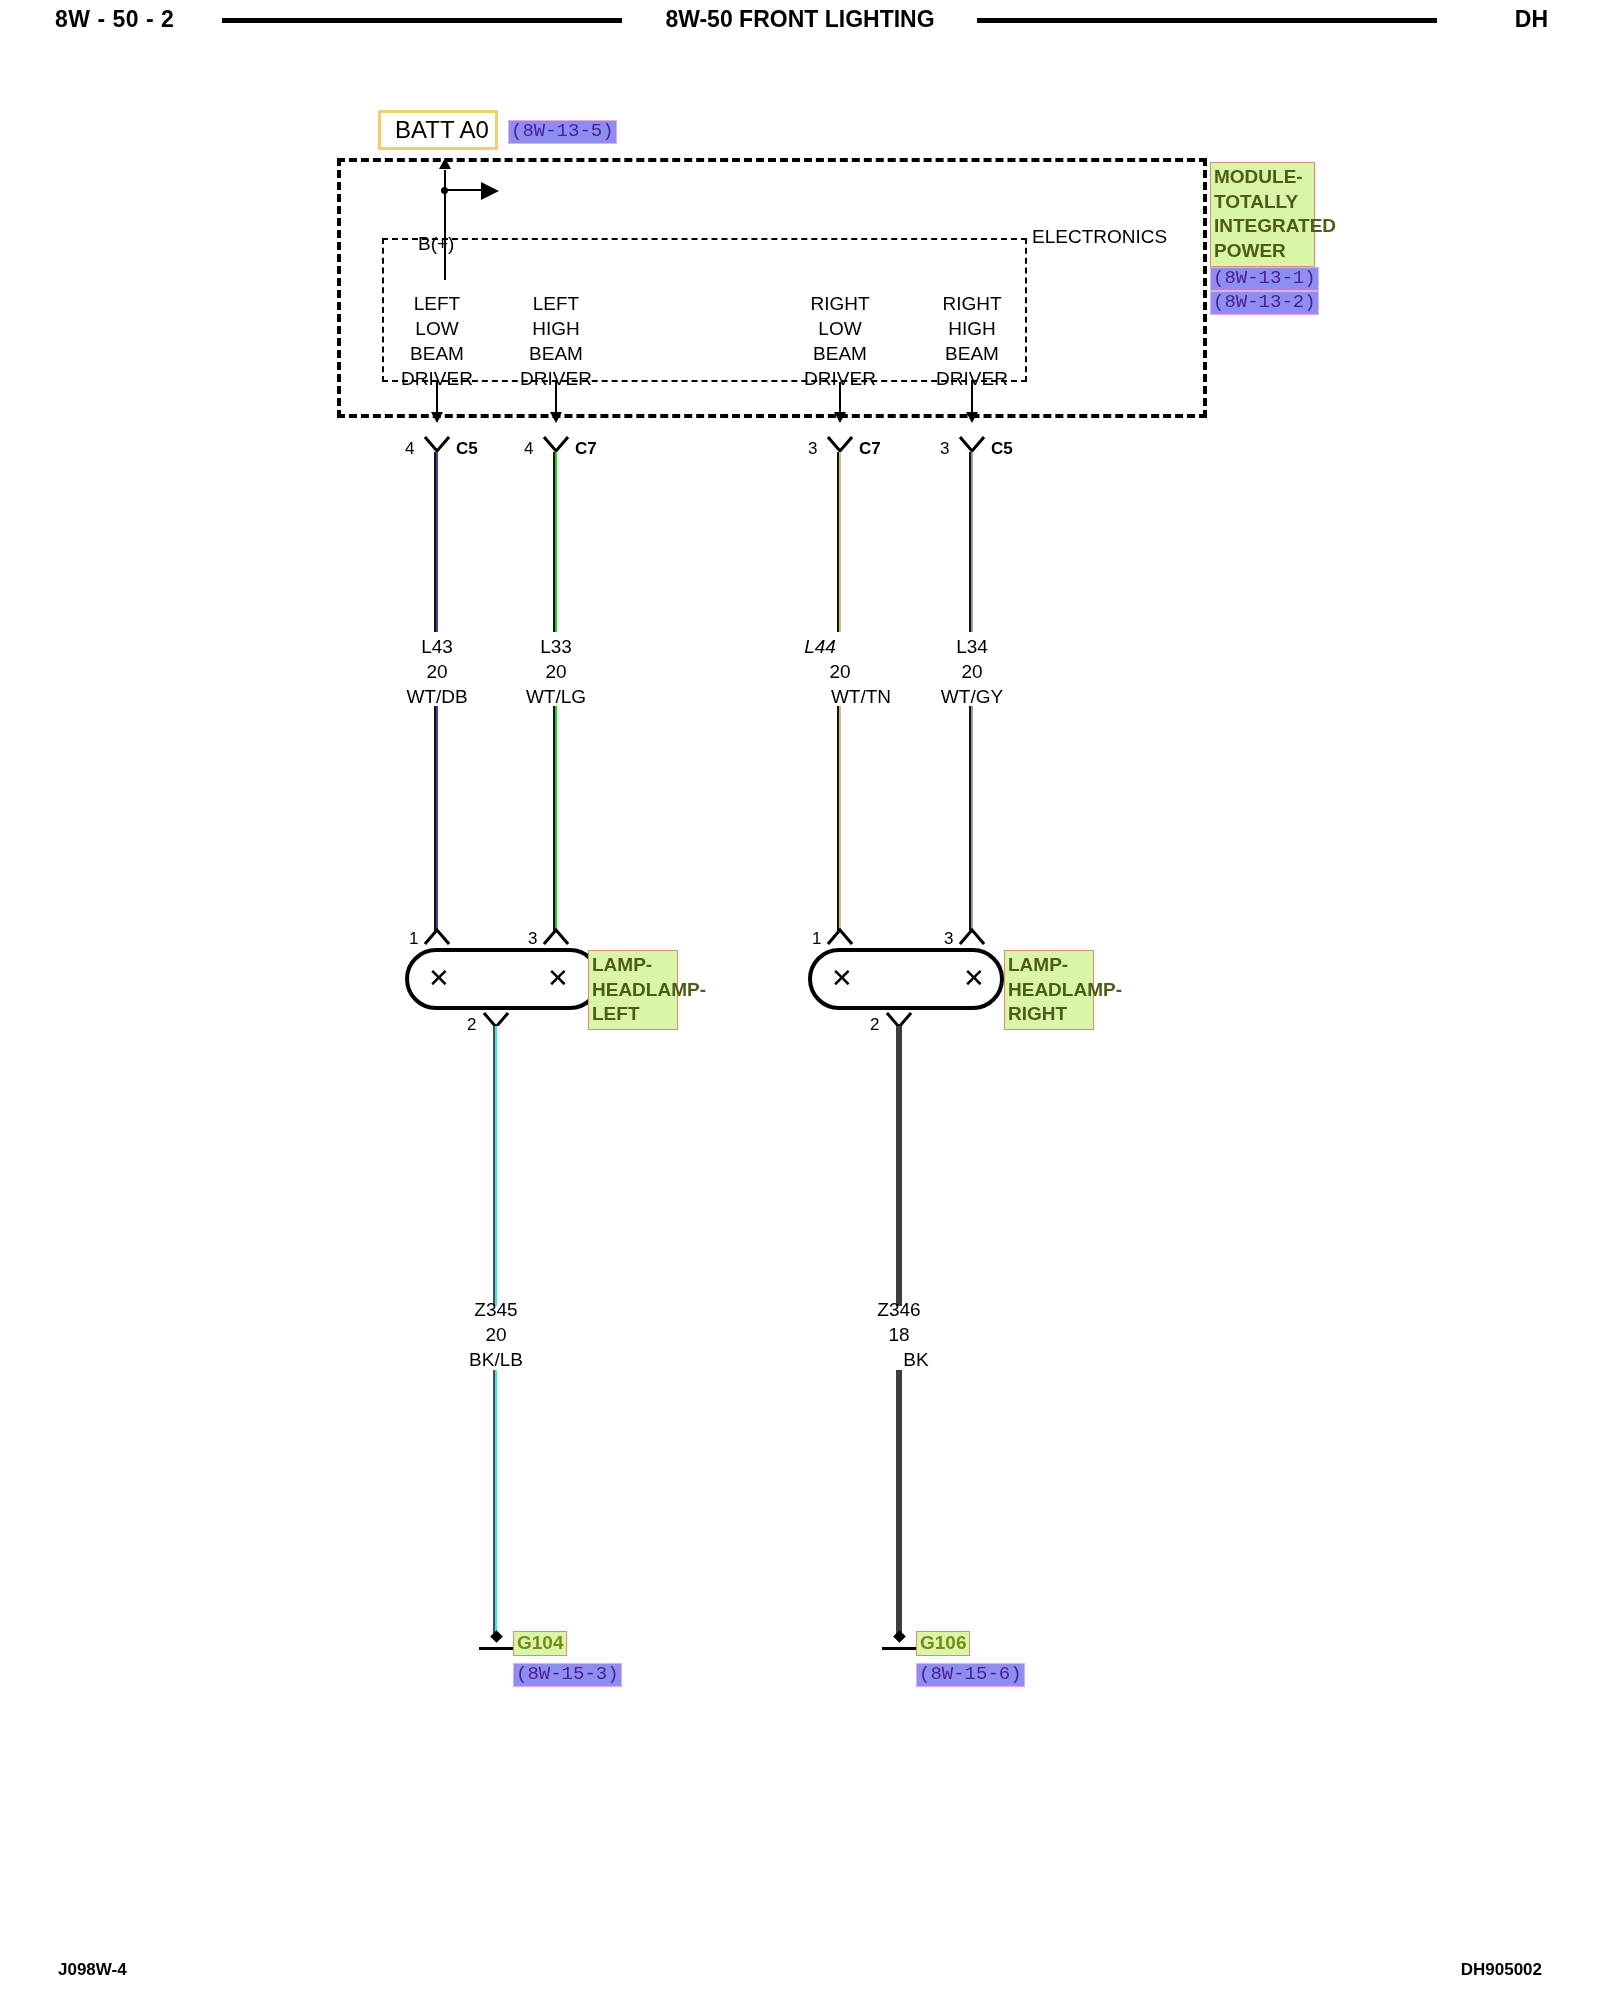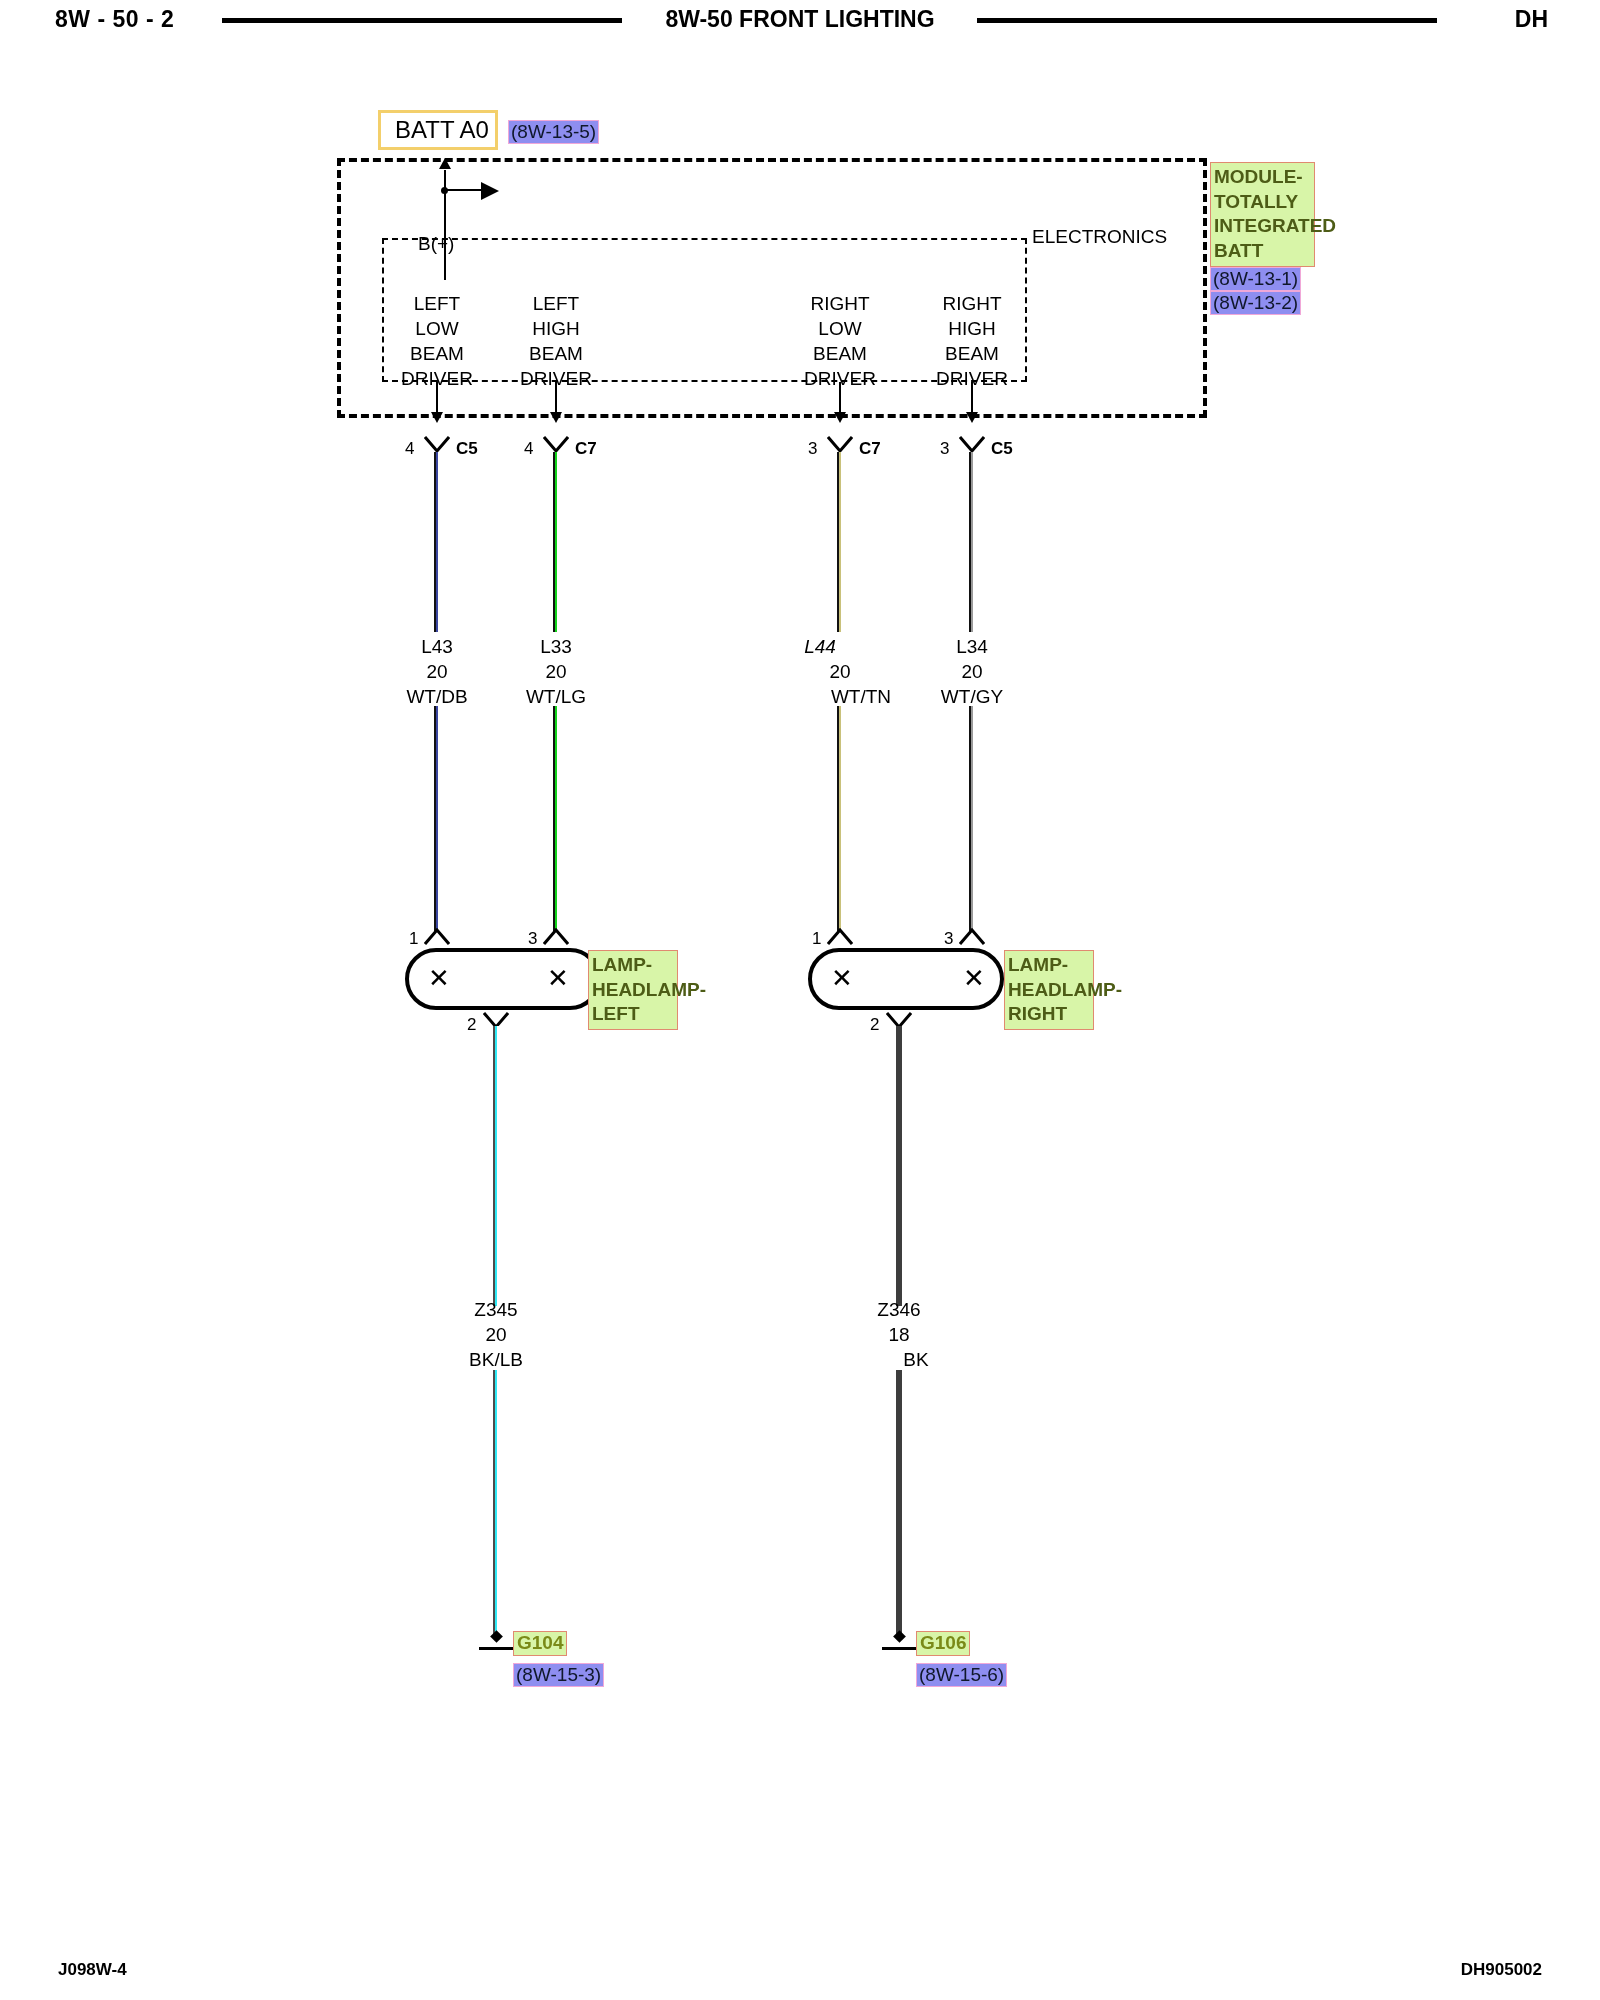--- a/index.html
+++ b/index.html
@@ -86,27 +86,28 @@
     padding-left: 14px;
   }
   .batt-box span {
     font-size: 24px;
     font-weight: normal;
   }
 
   .ref-tag {
     position: absolute;
     background: #8e8ef0;
-    color: #0f172a;
+    color: #4c1d95;
     border: 1px solid #f0a8d8;
     font-size: 19px;
     padding: 0 2px;
     box-sizing: border-box;
     white-space: nowrap;
     line-height: 1.15;
+    font-family: Liberation Mono, monospace;
   }
 
   .comp-box {
     position: absolute;
     background: #d8f5a8;
     border: 1px solid #e08a70;
     color: #4d5c16;
     font-size: 19px;
     font-weight: bold;
     box-sizing: border-box;
@@ -276,21 +277,21 @@
   <div class="arrow-down" style="left:550px; top:412px;"></div>
   <div class="vline" style="left:839px; top:382px; height:36px;"></div>
   <div class="arrow-down" style="left:834px; top:412px;"></div>
   <div class="vline" style="left:971px; top:382px; height:36px;"></div>
   <div class="arrow-down" style="left:966px; top:412px;"></div>
 
   <div class="comp-box" style="left:1210px; top:162px; width:105px; height:105px;">
     <div>MODULE-</div>
     <div>TOTALLY</div>
     <div>INTEGRATED</div>
-    <div>BATT</div>
+    <div>POWER</div>
   </div>
   <div class="ref-tag" style="left:1210px; top:267px;">(8W-13-1)</div>
   <div class="ref-tag" style="left:1210px; top:291px;">(8W-13-2)</div>
 
   <div class="t small" style="left:405px; top:440px;">4</div>
   <svg class="gl" style="left:424px; top:436px;" width="26" height="18" viewBox="0 0 26 18">
     <path d="M1 1 L13 15 L25 1" fill="none" stroke="#000" stroke-width="3"></path>
   </svg>
   <div class="t small bold" style="left:456px; top:440px;">C5</div>
 

